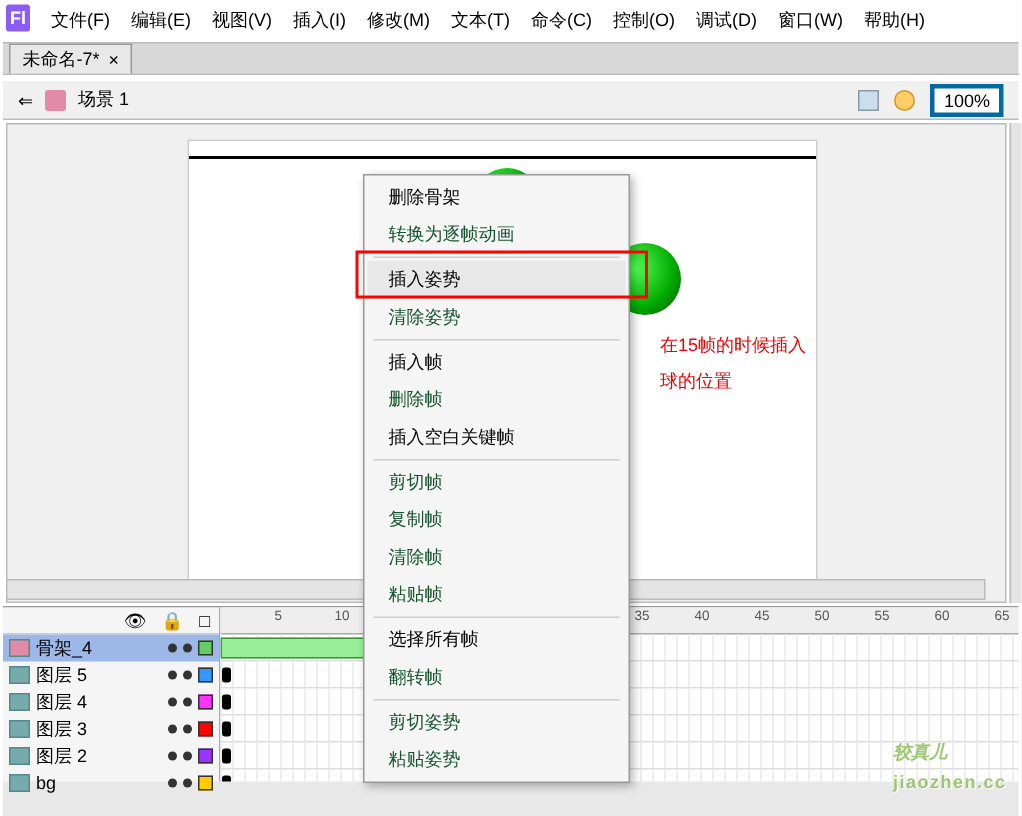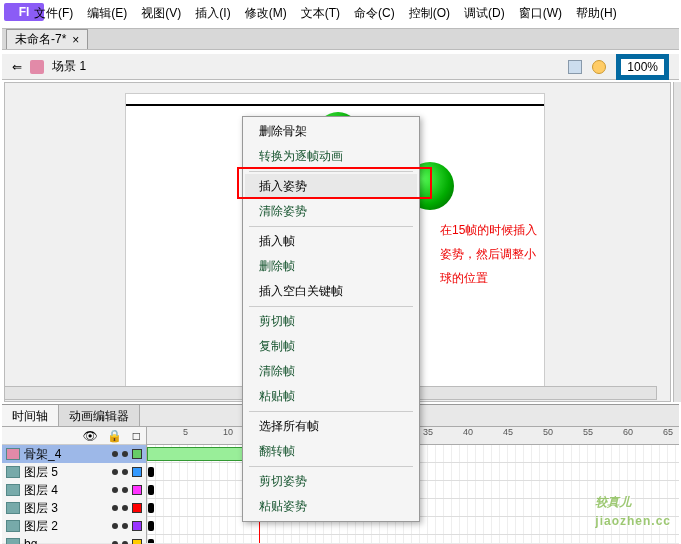--- a/index.html
+++ b/index.html
@@ -1,27 +1,27 @@
 <!DOCTYPE html>
 <html><head>
 <meta charset="utf-8">
 <style>
 * { margin: 0; padding: 0; box-sizing: border-box; font-family: "Microsoft YaHei", sans-serif; font-size: 12px; }
 body { background: #fff; width: 681px; height: 544px; overflow: hidden; position: relative; }
-.app-logo { position: absolute; top: 3px; left: 4px; width: 40px; height: 18px; background: #8b5cf6; color: #fff; text-align: center; line-height: 18px; font-weight: bold; border-radius: 2px; }
+.app-logo { position: absolute; top: 3px; left: 4px; width: 16px; height: 18px; background: #8b5cf6; color: #fff; text-align: center; line-height: 18px; font-weight: bold; border-radius: 2px; }
 .menubar { position: absolute; top: 3px; left: 28px; right: 16px; height: 20px; display: flex; gap: 2px; }
 .menubar span { padding: 2px 6px; cursor: default; }
 .tabbar { position: absolute; top: 28px; left: 2px; right: 2px; height: 22px; background: #d8d8d8; border-top: 1px solid #bbb; border-bottom: 1px solid #bbb; display: flex; align-items: center; }
 .tab { height: 20px; padding: 0 8px; background: #e8e8e8; border: 1px solid #999; border-bottom: none; margin-left: 4px; display: flex; align-items: center; gap: 6px; }
 .tab-close { cursor: pointer; }
 .scenebar { position: absolute; top: 54px; left: 2px; right: 2px; height: 26px; background: #f0f0f0; border-bottom: 1px solid #bbb; display: flex; align-items: center; padding: 0 10px; justify-content: space-between; }
 .scene-left { display: flex; align-items: center; gap: 8px; }
 .scene-icon { width: 14px; height: 14px; background: #e28aa8; border-radius: 2px; }
 .scene-right { display: flex; align-items: center; gap: 10px; }
-.zoom-box { border: 5px solid #0369a1; padding: 1px 6px; background: #fff; }
+.zoom-box { border: 3px solid #0369a1; padding: 1px 6px; background: #fff; }
 .canvas-area { position: absolute; top: 82px; left: 4px; right: 10px; bottom: 142px; background: #f0f0f0; border: 1px solid #bbb; overflow: hidden; }
 .stage { position: absolute; top: 10px; left: 120px; width: 420px; height: 300px; background: #fff; border: 1px solid #ccc; }
 .hline { position: absolute; left: 0; right: 0; top: 10px; height: 2px; background: #000; }
 .ball1 { position: absolute; top: 18px; left: 190px; width: 44px; height: 44px; border-radius: 50%; background: radial-gradient(circle at 35% 35%, #5f5, #0a0 60%, #050); }
 .ball2 { position: absolute; top: 68px; left: 280px; width: 48px; height: 48px; border-radius: 50%; background: radial-gradient(circle at 35% 35%, #5f5, #0a0 60%, #050); }
 .context-menu { position: absolute; top: 116px; left: 242px; width: 178px; background: #f5f5f5; border: 1px solid #999; box-shadow: 2px 2px 6px rgba(0,0,0,0.3); padding: 2px; z-index: 10; }
 .context-menu .mi { padding: 4px 14px; cursor: default; }
 .context-menu .mi.disabled { color: #14532d; }
 .context-menu .sep { border-top: 1px solid #ccc; margin: 2px 4px; }
 .context-menu .mi.hl { background: #e8e8e8; }
@@ -123,29 +123,24 @@
   <div class="mi disabled">翻转帧</div>
   <div class="sep"></div>
   <div class="mi disabled">剪切姿势</div>
   <div class="mi disabled">粘贴姿势</div>
 </div>
 
 <div class="redbox"></div>
 
 <div class="annotation">
   <div>在15帧的时候插入</div>
-  <div>姿势，然后调整小</div>
   <div>球的位置</div>
 </div>
 
 <div class="timeline">
-  <div class="tl-tabs">
-    <div class="tl-tab active">时间轴</div>
-    <div class="tl-tab">动画编辑器</div>
-  </div>
   <div class="tl-body">
     <div class="layer-panel">
       <div class="layer-head">
         <span>👁</span>
         <span>🔒</span>
         <span>□</span>
       </div>
       <div id="layers">
           <div class="layer-row sel">
             <span class="layer-icon bone"></span>

